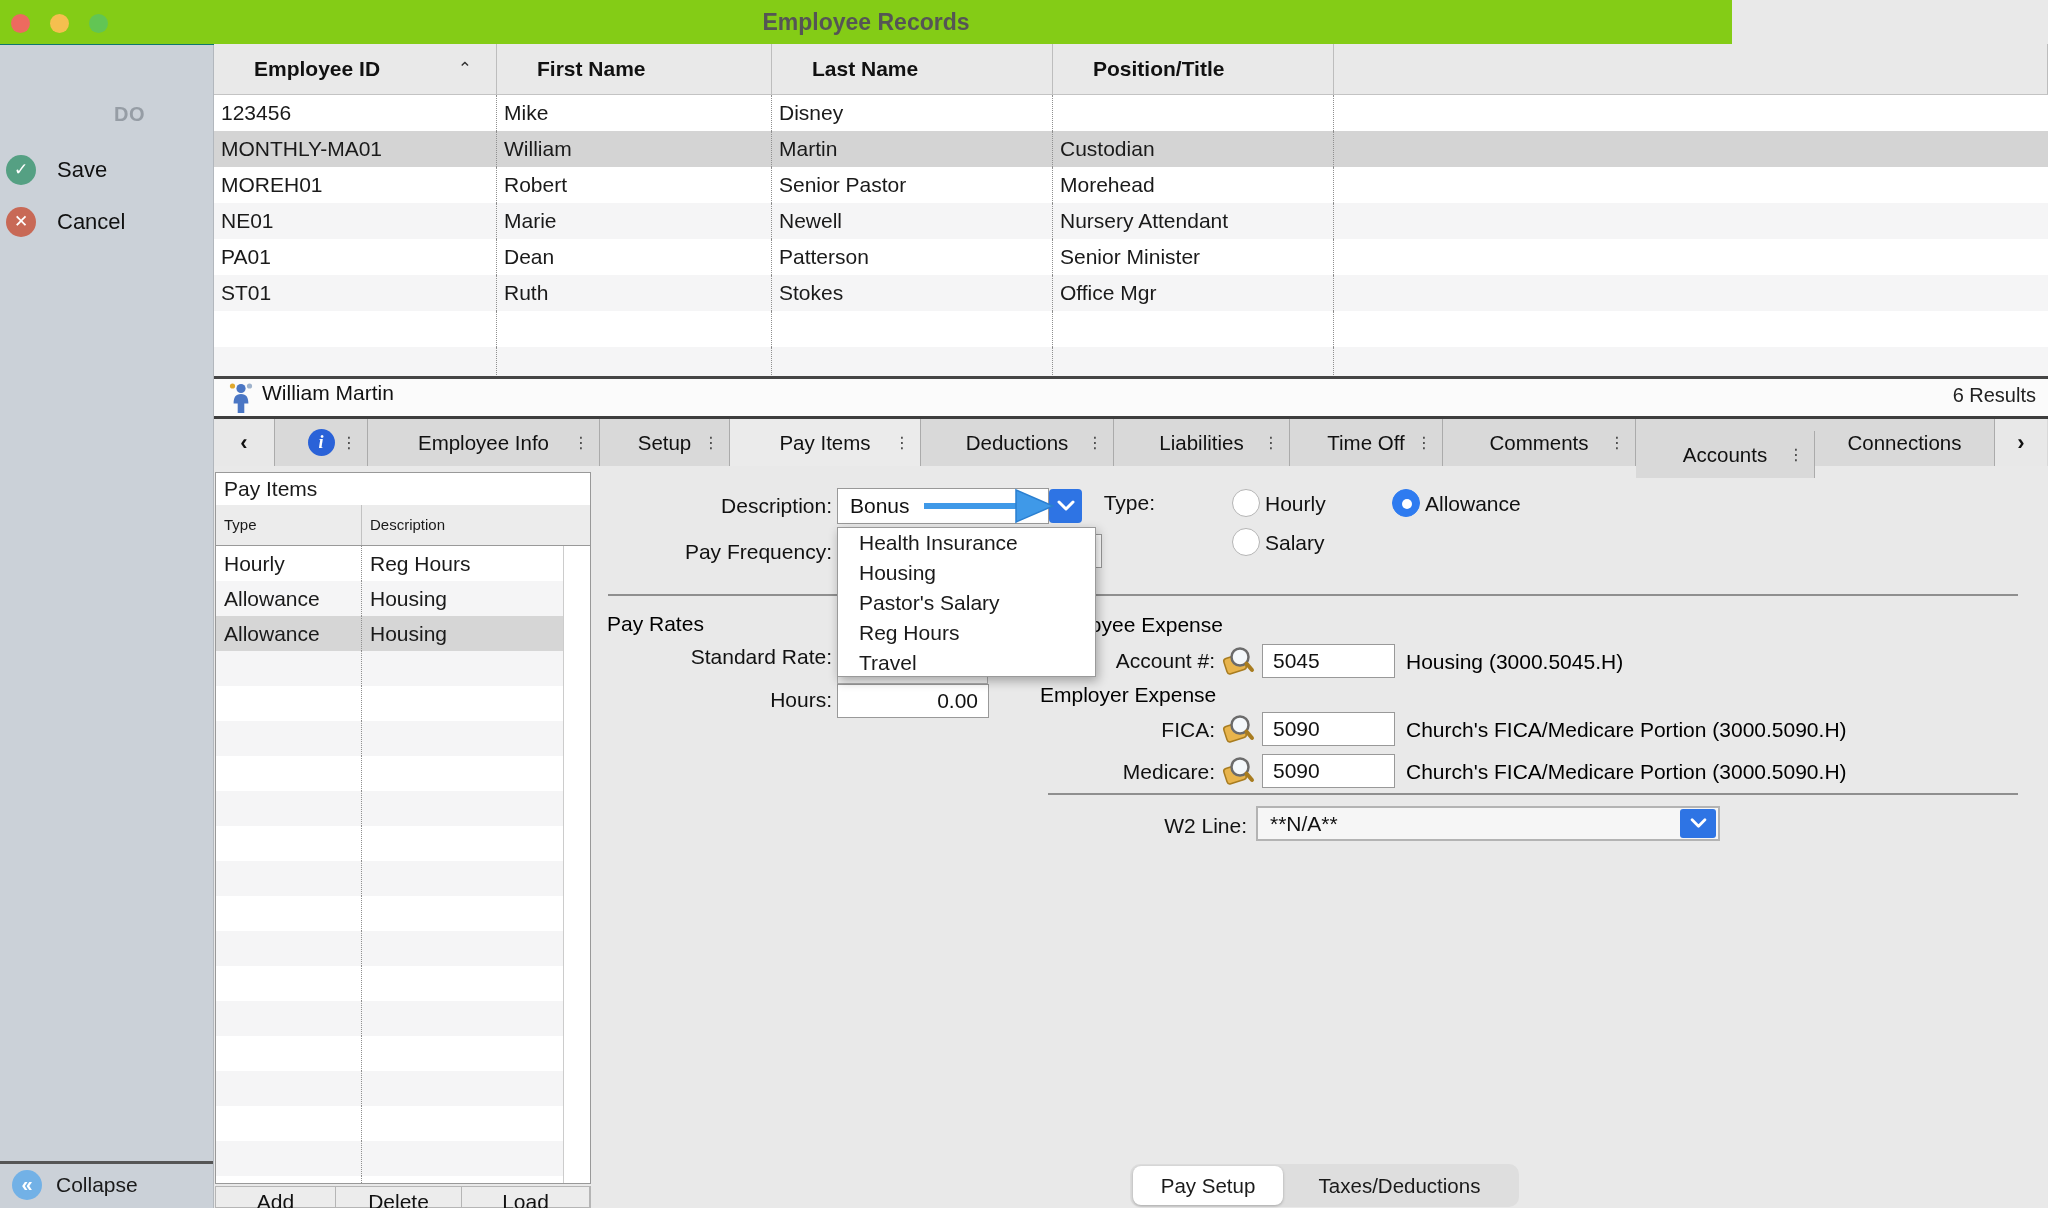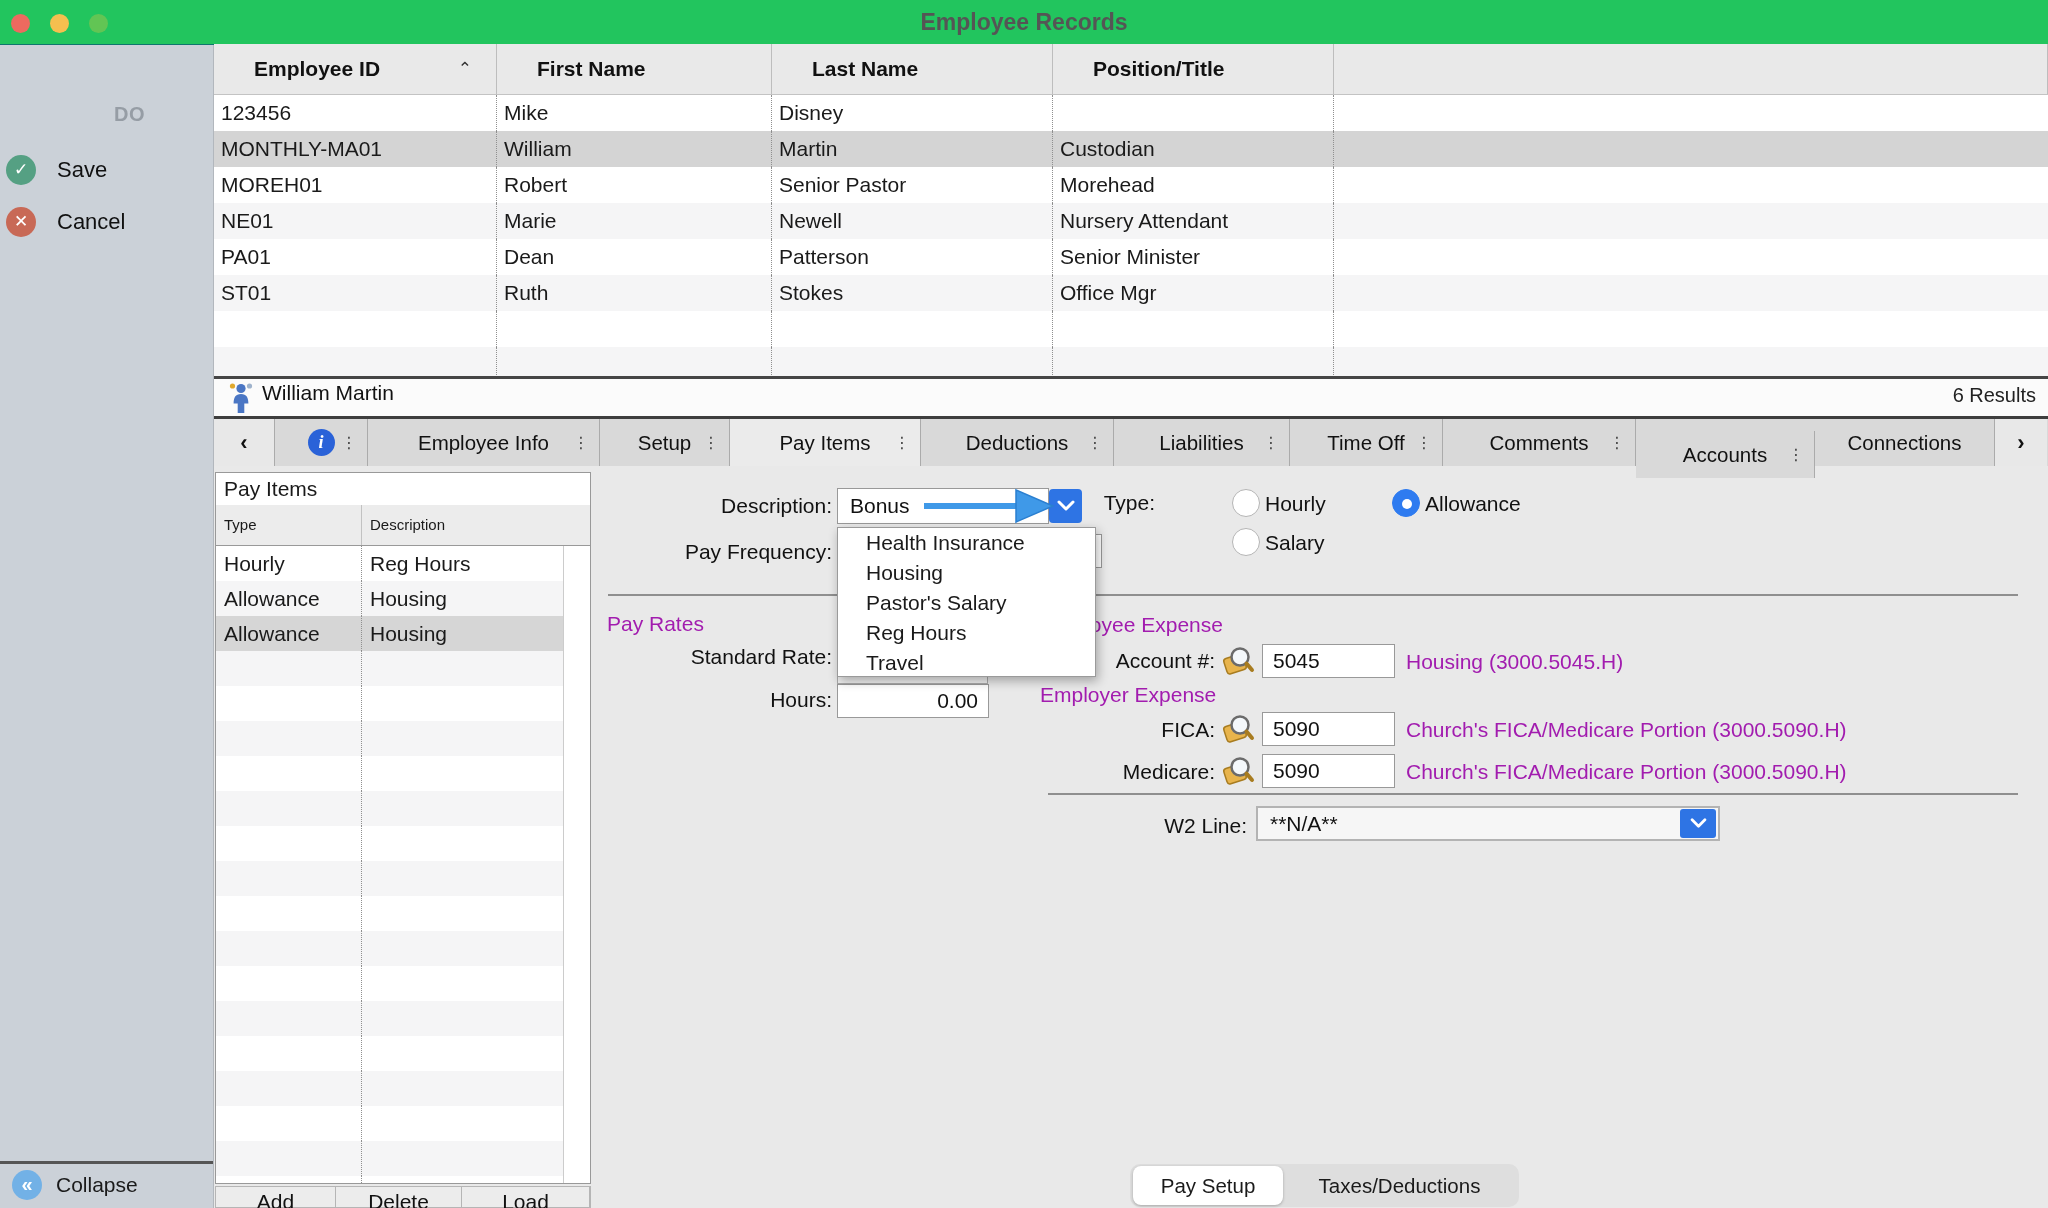--- a/index.html
+++ b/index.html
@@ -1,21 +1,21 @@
 <!DOCTYPE html>
 <html><head>
 <meta charset="utf-8">
 <style>
   html,body{margin:0;padding:0;background:#8a8a8a;}
   #app{position:relative;width:2048px;height:1208px;overflow:hidden;background:#e9e9e9;
        font-family:"Liberation Sans","DejaVu Sans",sans-serif;color:#1a1a1a;-webkit-font-smoothing:antialiased;}
   .abs{position:absolute;}
 
   
-  #titlebar{left:0;top:0;width:2048px;height:44px;background:#22c55e;border-bottom:1px solid #0f766e;}
+  #titlebar{left:0;top:0;width:1732px;height:44px;background:#84cc16;border-bottom:1px solid #0f766e;}
   .tlight{position:absolute;top:14px;width:19px;height:19px;border-radius:50%;}
   #title{position:absolute;left:0;top:0;width:100%;height:44px;line-height:44px;text-align:center;
          font-size:23px;font-weight:bold;color:#555;}
 
   
   #sidebar{left:0;top:45px;width:213px;height:1163px;background:#cbd1d8;border-right:1px solid #b2b7bd;}
   #do-label{position:absolute;left:0;top:58px;width:145px;text-align:right;font-size:20px;font-weight:bold;color:#969da5;letter-spacing:.5px;}
   .side-row{position:absolute;left:0;width:213px;height:36px;cursor:default;}
   .side-circle{position:absolute;left:6px;top:0px;width:30px;height:30px;border-radius:50%;color:#fff;
                text-align:center;line-height:30px;font-size:17px;}
@@ -72,30 +72,30 @@
   .pirow:nth-child(even){background:#f5f5f6;}
   .pirow:nth-child(even) .track{background:#fff;}
   .pirow.selected{background:#d6d6d6;}
   .pirow.selected .track{background:#fff;}
   #pi-buttons{left:215px;top:1186px;width:376px;height:22px;background:#ececec;border:1px solid #b5b5b5;box-sizing:border-box;
               display:grid;grid-template-columns:120px 126px 1fr;}
   #pi-buttons .pbtn{font-size:21px;text-align:center;line-height:30px;border-right:1px solid #b5b5b5;color:#111;}
 
   
   .flabel{position:absolute;font-size:21px;color:#111;text-align:right;white-space:nowrap;}
-  .slabel{position:absolute;font-size:21px;color:#a21caf;white-space:nowrap;}
+  .slabel{position:absolute;font-size:21px;color:#000000;white-space:nowrap;}
   .field{position:absolute;background:#fff;border:1px solid #999;box-sizing:border-box;font-size:21px;color:#111;}
   .sep{position:absolute;height:2px;background:#8f8f8f;}
 
   #desc-combo-field{left:837px;top:488px;width:212px;height:36px;line-height:34px;padding-left:12px;}
   #desc-combo-btn{position:absolute;left:1049px;top:489px;width:33px;height:34px;background:#2e74e4;border-radius:4px;
                   display:flex;align-items:center;justify-content:center;}
   #desc-dropdown{position:absolute;left:837px;top:527px;width:259px;height:150px;background:#fff;border:1px solid #9a9a9a;
                  box-shadow:2px 4px 10px rgba(0,0,0,.3);z-index:60;box-sizing:border-box;}
-  #desc-dropdown .opt{height:30px;line-height:30px;padding-left:28px;font-size:21px;white-space:nowrap;}
+  #desc-dropdown .opt{height:30px;line-height:30px;padding-left:21px;font-size:21px;white-space:nowrap;}
   #annot-arrow{position:absolute;left:920px;top:487px;z-index:70;}
 
   #payfreq-field{left:837px;top:534px;width:265px;height:34px;z-index:5;}
   #stdrate-field{left:837px;top:650px;width:151px;height:34px;background:#f0f0f0;border-color:#aaa;z-index:5;
                  text-align:right;padding-right:10px;line-height:32px;color:#9a9a9a;}
   #hours-field{left:837px;top:684px;width:152px;height:34px;text-align:right;padding-right:10px;line-height:32px;}
 
   .radio{position:absolute;width:28px;height:28px;border-radius:50%;background:#fff;border:1px solid #b5b5b5;box-sizing:border-box;}
   .radio.on{background:#2e7bf0;border-color:#2e7bf0;}
   .radio.on::after{content:"";position:absolute;left:9px;top:9px;width:10px;height:10px;border-radius:50%;background:#fff;}

